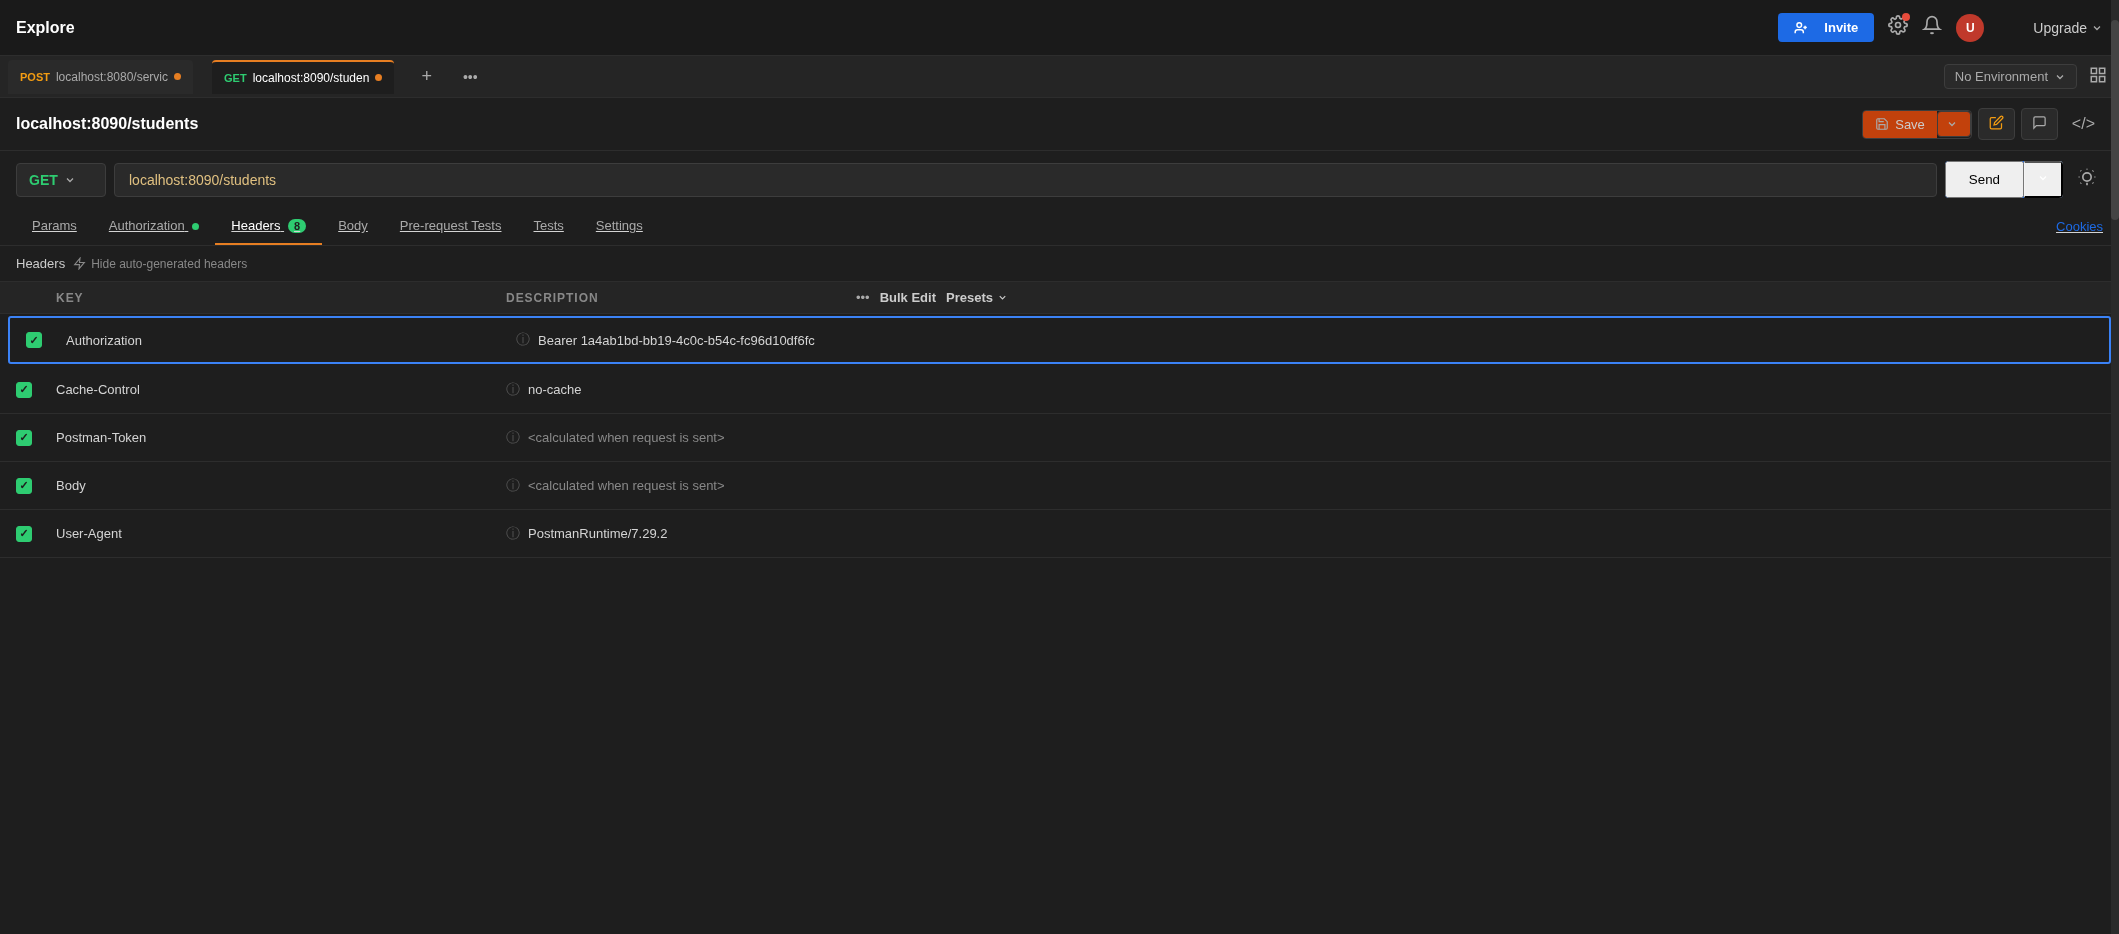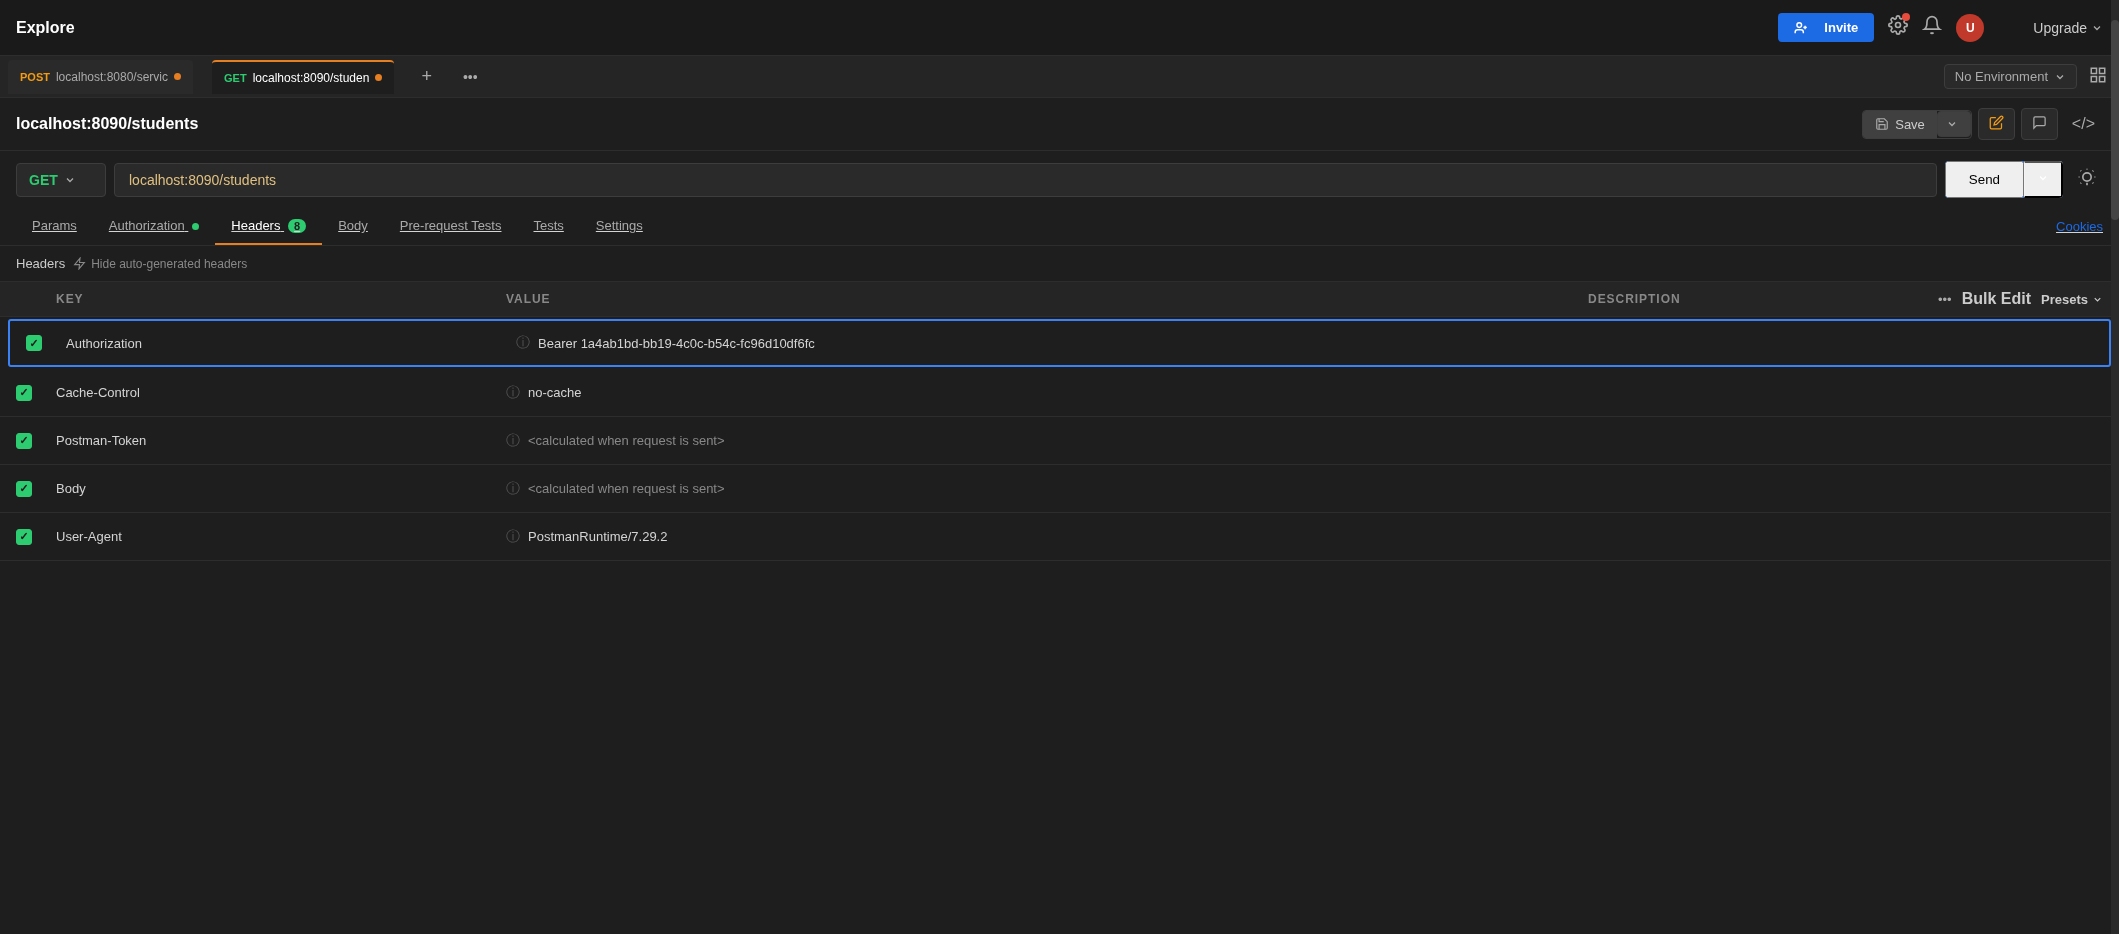--- a/index.html
+++ b/index.html
@@ -183,21 +183,21 @@
     .page-title-url {
       font-size: 16px;
       font-weight: 600;
       color: #fff;
       margin-right: auto;
     }
     .save-btn {
       display: flex;
       align-items: center;
       gap: 6px;
-      background: #404040;
+      background: #c2410c;
       border: 1px solid #3d3d3d;
       border-radius: 4px;
       color: #ccc;
       padding: 6px 12px;
       cursor: pointer;
       font-size: 13px;
     }
     .save-btn-caret {
       border-left: 1px solid #3d3d3d;
       padding-left: 8px;
@@ -595,25 +595,24 @@
     <svg width="13" height="13" viewBox="0 0 24 24" fill="none" stroke="#888" stroke-width="2">
       <polygon points="13 2 3 14 12 14 11 22 21 10 12 10 13 2"></polygon>
     </svg>
     <span>Hide auto-generated headers</span>
   </button>
 </div>
 
 <div class="table-header">
   <div class="th-check"></div>
   <div class="th-key">KEY</div>
-  <div class="th-value">VALUE</div>
   <div class="th-desc">DESCRIPTION</div>
   <div class="th-actions">
     <span>•••</span>
-    <button style="background:none;border:none;color:#ccc;font-size:16px;cursor:pointer;font-weight:600;">Bulk Edit</button>
+    <button style="background:none;border:none;color:#ccc;font-size:13px;cursor:pointer;font-weight:600;">Bulk Edit</button>
     <button style="background:none;border:none;color:#ccc;font-size:13px;cursor:pointer;font-weight:600;display:flex;align-items:center;gap:4px;">
       <span>Presets</span>
       <svg width="11" height="11" viewBox="0 0 24 24" fill="none" stroke="#ccc" stroke-width="2.5">
         <polyline points="6 9 12 15 18 9"></polyline>
       </svg>
     </button>
   </div>
 </div>
 
 <div class="table-row highlighted" style="border:2px solid #3b82f6;margin:2px 8px;border-radius:3px;">

